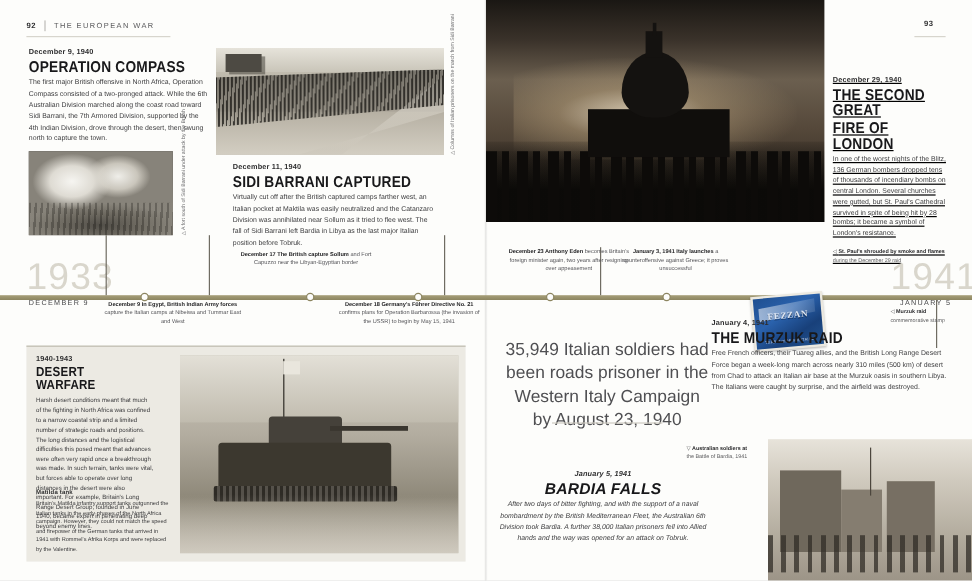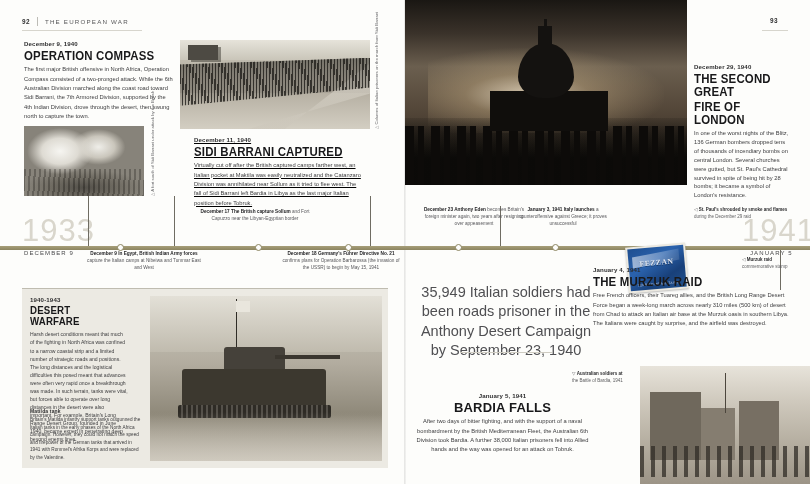--- a/index.html
+++ b/index.html
@@ -167,36 +167,36 @@
     <div class="ph-inner sky"></div>
     <div class="ph-inner">
       <div class="fort"></div>
       <div class="ground"></div>
       <div class="road"></div>
       <div class="crowd"></div>
     </div>
   </div>
   <div class="vcap" style="left:374px;top:129px;">△ Columns of Italian prisoners on the march from Sidi Barrani</div>
 
-  <div style="position:absolute;left:194px;top:136px;width:170px;text-decoration:underline;">
+  <div style="position:absolute;left:194px;top:136px;width:170px;">
     <div class="kicker">December 11, 1940</div>
     <div class="headline">SIDI BARRANI CAPTURED</div>
     <div class="body">Virtually cut off after the British captured camps farther west, an Italian pocket at Maktila was easily neutralized and the Catanzaro Division was annihilated near Sollum as it tried to flee west. The fall of Sidi Barrani left Bardia in Libya as the last major Italian position before Tobruk.</div>
   </div>
 
   <div class="photo ph-stpauls" style="left:405px;top:0;width:282px;height:185px;">
     <div class="glow"></div>
     <div class="skyline"></div>
     <div class="block"></div>
     <div class="dome"></div>
     <div class="lantern"></div>
     <div class="cross"></div>
   </div>
 
-  <div style="position:absolute;left:694px;top:63px;width:96px;">
+  <div style="position:absolute;left:694px;top:63px;width:96px;text-decoration:underline;">
     <div class="kicker">December 29, 1940</div>
     <div class="headline">THE SECOND GREAT</div>
     <div class="headline" style="margin-top:-2px;">FIRE OF LONDON</div>
     <div class="body tight">In one of the worst nights of the Blitz, 136 German bombers dropped tens of thousands of incendiary bombs on central London. Several churches were gutted, but St. Paul's Cathedral survived in spite of being hit by 28 bombs; it became a symbol of London's resistance.</div>
     <div class="arrowcap" style="margin-top:7px;">
       <span>◁</span>
       <b>St. Paul's shrouded by smoke and flames</b><span> during the December 29 raid</span>
     </div>
   </div>
 
@@ -249,26 +249,26 @@
 
   <div style="position:absolute;left:593px;top:266px;width:197px;">
     <div class="kicker">January 4, 1941</div>
     <div class="headline">THE MURZUK RAID</div>
     <div class="body">Free French officers, their Tuareg allies, and the British Long Range Desert Force began a week-long march across nearly 310 miles (500 km) of desert from Chad to attack an Italian air base at the Murzuk oasis in southern Libya. The Italians were caught by surprise, and the airfield was destroyed.</div>
   </div>
 
   <div class="pullquote" style="left:414px;top:283px;width:184px;">
     <div>35,949 Italian soldiers had</div>
     <div>been roads prisoner in the</div>
-    <div>Anthony Desert Campaign</div>
-    <div>by September 23, 1940</div>
+    <div>Western Italy Campaign</div>
+    <div>by August 23, 1940</div>
   </div>
   <div class="hr-thin" style="left:460px;top:352px;width:92px;"></div>
 
-  <div style="position:absolute;left:415px;top:392px;width:175px;text-align:center;">
+  <div style="position:absolute;left:415px;top:392px;width:175px;text-align:center;font-style:italic;">
     <div class="kicker">January 5, 1941</div>
     <div class="headline" style="transform:none;text-align:center;">BARDIA FALLS</div>
     <div class="body" style="text-align:center;">After two days of bitter fighting, and with the support of a naval bombardment by the British Mediterranean Fleet, the Australian 6th Division took Bardia. A further 38,000 Italian prisoners fell into Allied hands and the way was opened for an attack on Tobruk.</div>
   </div>
 
   <div class="arrowcap" style="position:absolute;left:572px;top:371px;width:66px;">
     <span>▽</span>
     <b>Australian soldiers at</b><br>
     <span>the Battle of Bardia, 1941</span>
   </div>

